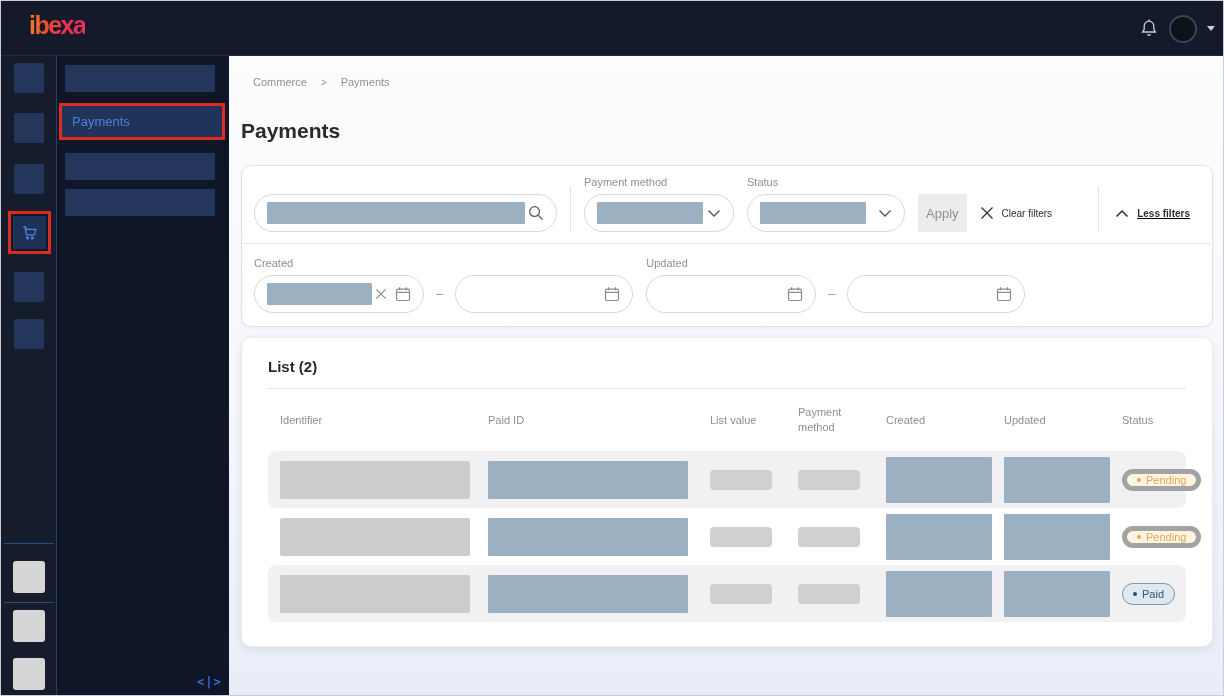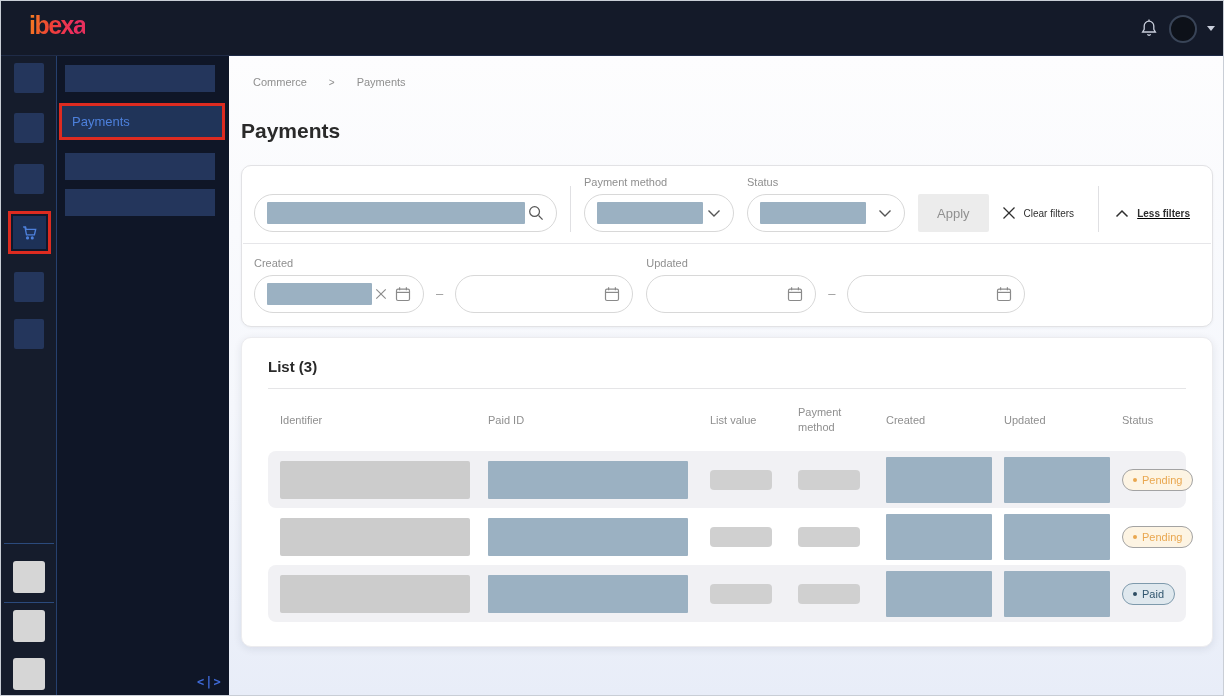--- a/index.html
+++ b/index.html
@@ -35,21 +35,21 @@
   
   .panel { position:relative; width:172px; background:#0f1627; flex:none; }
   .panel .navblock { position:absolute; left:8px; width:150px; height:27px; background:#24365c; cursor:pointer; }
   .active-wrap { position:absolute; left:2px; top:47px; width:166px; height:37px; border:3px solid #dd2b20; background:#0f1627; }
   .active-item { width:100%; height:100%; background:#203459; display:flex; align-items:center; padding-left:10px; cursor:pointer; }
   .active-item span { color:#4d80dc; font-size:13px; }
   .collapse { position:absolute; left:140px; bottom:6px; color:#3f6ad8; font-size:12px; font-weight:700; letter-spacing:1px; cursor:pointer; font-family:"DejaVu Sans Mono", monospace; }
 
   
   .content { flex:1; background:linear-gradient(180deg,#fdfdfe 0%,#f5f7fc 55%,#e8edf8 100%); overflow:hidden; }
-  .breadcrumb { margin:20px 0 0 24px; font-size:11px; color:#8f8f8f; display:flex; gap:22px; align-items:center; }
+  .breadcrumb { margin:20px 0 0 24px; font-size:11px; color:#8f8f8f; display:flex; gap:14px; align-items:center; }
   .breadcrumb .sep { font-size:10px; }
   .page-title { margin:31px 0 0 12px; font-size:21px; font-weight:700; color:#2a2a2a; }
 
   
   .filter-card { margin:22px 12px 0 12px; width:972px; background:#fff; border:1px solid #e2e2e5; border-radius:10px; box-shadow:0 1px 3px rgba(20,30,60,.05); }
   .frow1 { display:flex; align-items:flex-end; gap:13px; padding:10px 12px 11px 12px; }
   .frow2 { display:flex; align-items:flex-end; gap:12px; padding:13px 12px 13px 12px; }
   .fdivider { width:1px; height:46px; background:#e0e0e3; align-self:flex-end; flex:none; }
   .hrule { height:1px; background:#e6e6e9; margin:0 1px; }
   .fgroup { display:flex; flex-direction:column; gap:4px; }
@@ -57,21 +57,21 @@
   .pill-input { height:38px; border:1px solid #d8d8d8; border-radius:19px; background:#fff; display:flex; align-items:center; padding:0 12px; cursor:text; }
   .srch { width:303px; }
   .ddown { cursor:pointer; }
   .ddown-pm { width:150px; }
   .ddown-st { width:158px; }
   .redact-blue { background:#9bb1c2; height:22px; border-radius:1px; }
   .rb-search { width:258px; }
   .rb-dd { width:106px; }
   .rb-date { width:105px; }
   .icon-right { margin-left:auto; display:flex; align-items:center; gap:8px; color:#5a5a5a; }
-  .apply-btn { height:38px; padding:0 19px; background:#ececec; border:none; border-radius:2px; font-size:13px; color:#909090; cursor:pointer; font-family:inherit; }
+  .apply-btn { height:38px; padding:0 8px; background:#ececec; border:none; border-radius:2px; font-size:13px; color:#909090; cursor:pointer; font-family:inherit; }
   .text-btn { height:38px; display:flex; align-items:center; gap:8px; font-size:10px; color:#2f2f2f; cursor:pointer; background:none; border:none; font-family:inherit; }
   .less-group { margin-left:auto; display:flex; align-items:flex-end; gap:16px; padding-right:10px;text-decoration:underline; }
   .less-btn { font-weight:700; }
   .date-input { height:38px; border:1px solid #d8d8d8; border-radius:19px; background:#fff; display:flex; align-items:center; padding:0 12px; cursor:text; }
   .di-1,.di-3 { width:170px; }
   .di-2,.di-4 { width:178px; }
   .dash { color:#9a9a9a; font-size:13px; padding-bottom:12px; }
   .drow { display:flex; align-items:flex-end; gap:12px; }
 
   
@@ -82,21 +82,21 @@
   .thead { height:62px; }
   .thead .th { font-size:11px; color:#8f8f8f; line-height:1.35; padding-right:14px; }
   .trow { height:57px; border-radius:8px; cursor:pointer; }
   .trow.alt { background:#f1f1f4; }
   .blk-id { width:190px; height:38px; background:#cccccc; border-radius:2px; }
   .blk-order { width:200px; height:38px; background:#9bb1c2; border-radius:1px; }
   .blk-small { width:62px; height:20px; background:#d0d0d0; border-radius:4px; }
   .blk-date { width:106px; height:46px; background:#9bb1c2; border-radius:1px; }
   .badge { display:inline-flex; align-items:center; gap:5px; height:22px; padding:0 10px; border-radius:11px; font-size:11px; }
   .badge .dot { width:4px; height:4px; border-radius:50%; }
-  .badge--pending { background:#fdf4e3; border:1px solid #a3a3a3; color:#e9a750; }
+  .badge--pending { background:#fdf4e3; border:5px solid #a3a3a3; color:#e9a750; }
   .badge--pending .dot { background:#e9a750; }
   .badge--paid { background:#dfe8ee; border:1px solid #7e9aac; color:#31566f; }
   .badge--paid .dot { background:#2e4d63; }
 
   svg { display:block; }
 </style>
 </head>
 <body>
 
 <div class="screen">
@@ -283,21 +283,21 @@
                     <line x1="1.5" y1="6.4" x2="14.5" y2="6.4"></line>
                   </svg>
                 </span>
               </div>
             </div>
           </div>
         </div>
       </section>
 
       <section class="list-card">
-        <div class="list-title">List (3)</div>
+        <div class="list-title">List (2)</div>
         <div class="list-rule"></div>
 
         <div class="tgrid thead">
           <span class="th">Identifier</span>
           <span class="th">Paid ID</span>
           <span class="th">List value</span>
           <span class="th">Payment method</span>
           <span class="th">Created</span>
           <span class="th">Updated</span>
           <span class="th">Status</span>

